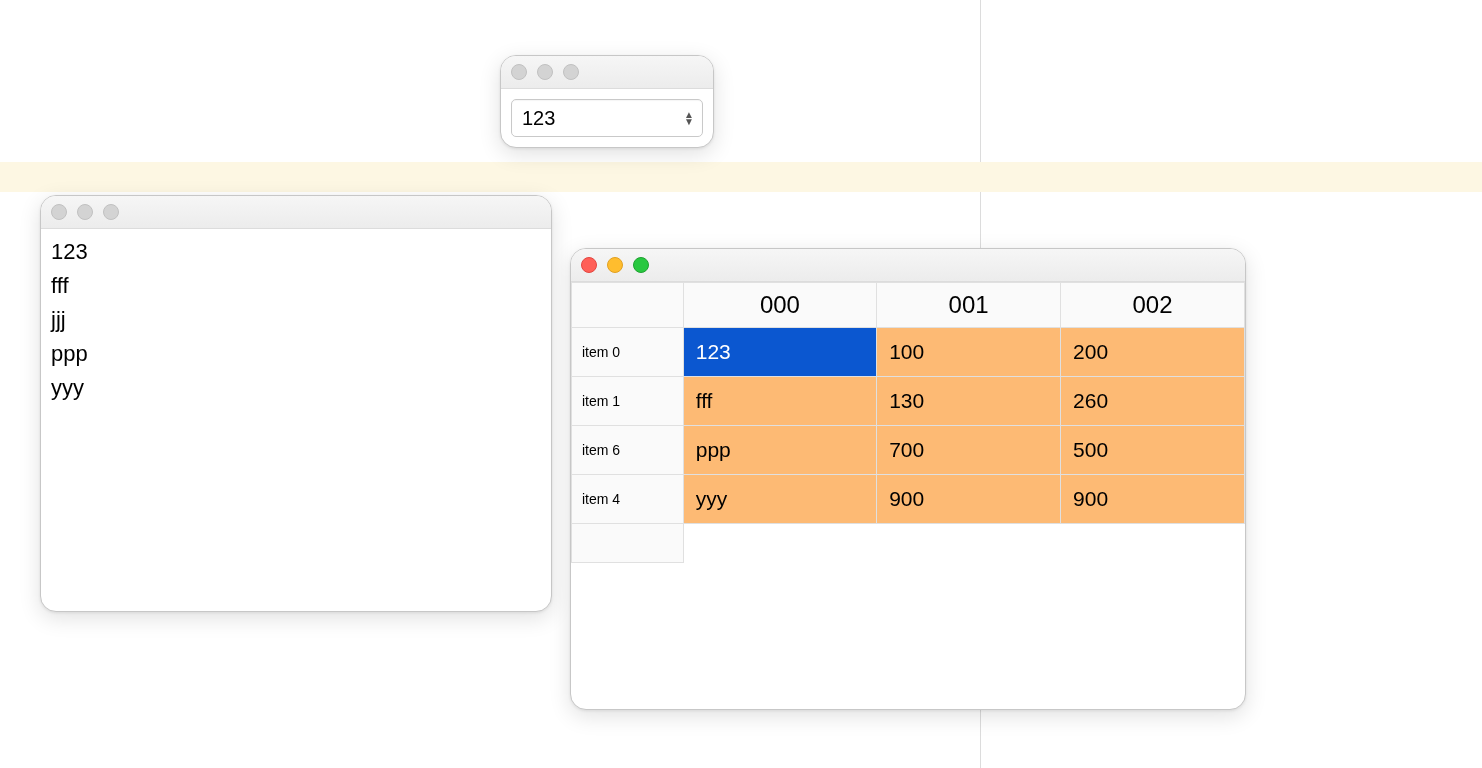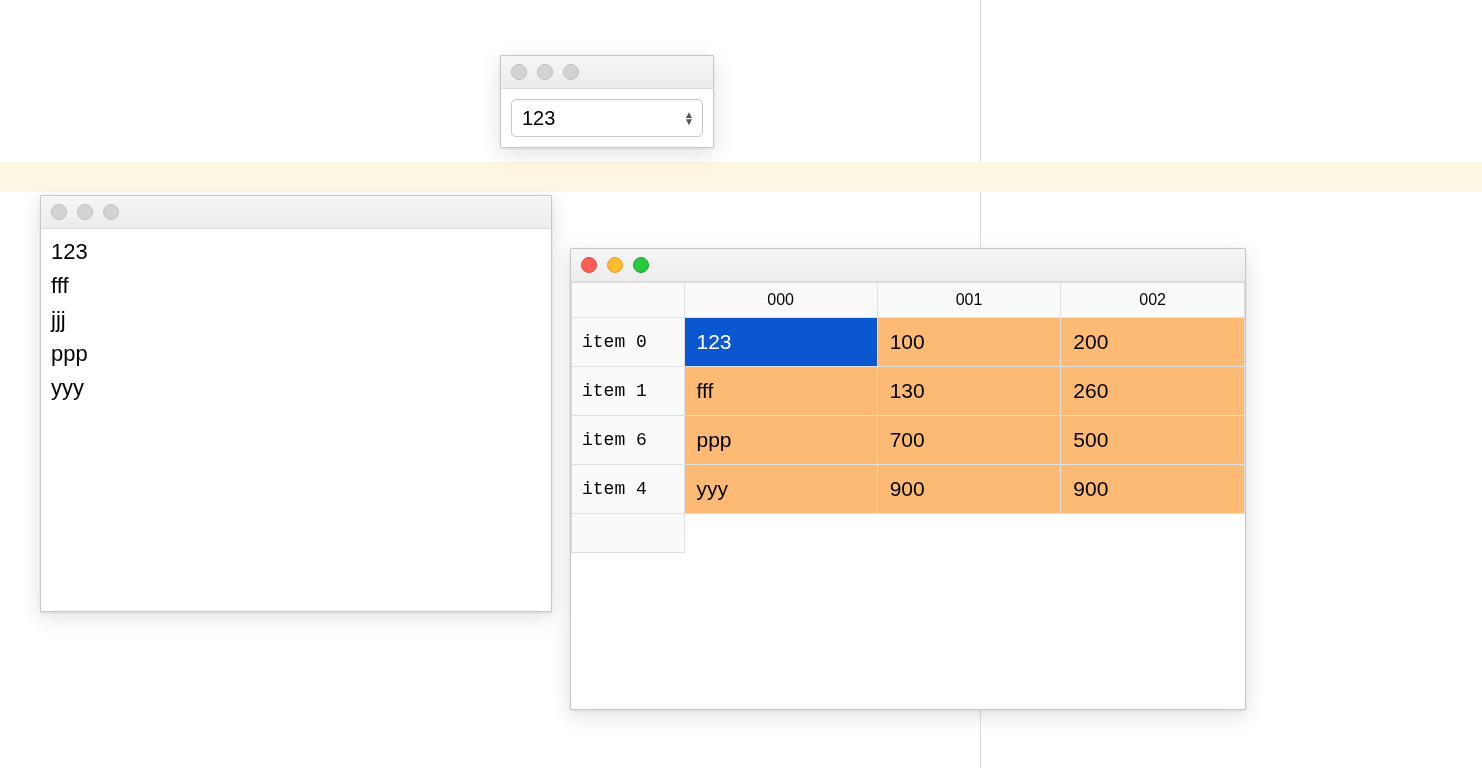--- a/index.html
+++ b/index.html
@@ -34,21 +34,21 @@
     height: 30px;
     background: #fdf7e3;
     z-index: 0;
   }
 
   
   .mac-window {
     position: absolute;
     background: #ffffff;
     border: 1px solid #c7c7c7;
-    border-radius: 1px;
+    border-radius: 16px;
     box-shadow: 0 6px 22px rgba(0,0,0,0.12), 0 1px 3px rgba(0,0,0,0.08);
     overflow: hidden;
     z-index: 5;
   }
   .titlebar {
     height: 32px;
     background: linear-gradient(#f6f6f6, #ececec);
     border-bottom: 1px solid #dcdcdc;
     display: flex;
     align-items: center;
@@ -102,33 +102,32 @@
     font-size: 21px;
   }
   table.data th, table.data td {
     border: 1px solid #e0e0e0;
     text-align: left;
     font-weight: normal;
   }
   table.data thead th {
     background: #fafafa;
     text-align: center;
-    font-size: 16px;
+    font-size: 24px;
     padding: 8px 12px;
   }
   table.data thead th.rowhead-blank {
     background: #fafafa;
     width: 90px;
   }
   table.data tbody th.rowhead {
     background: #fafafa;
-    font-size: 18px;
+    font-size: 14px;
     padding: 12px 10px;
     width: 90px;
-    font-family: Liberation Mono, monospace;
   }
   table.data tbody td {
     padding: 12px 12px;
     background: #fdba74;
   }
   table.data tbody td.selected {
     background: #0b57d0;
     color: #fff;
   }
   table.data tfoot td.footer-blank {

